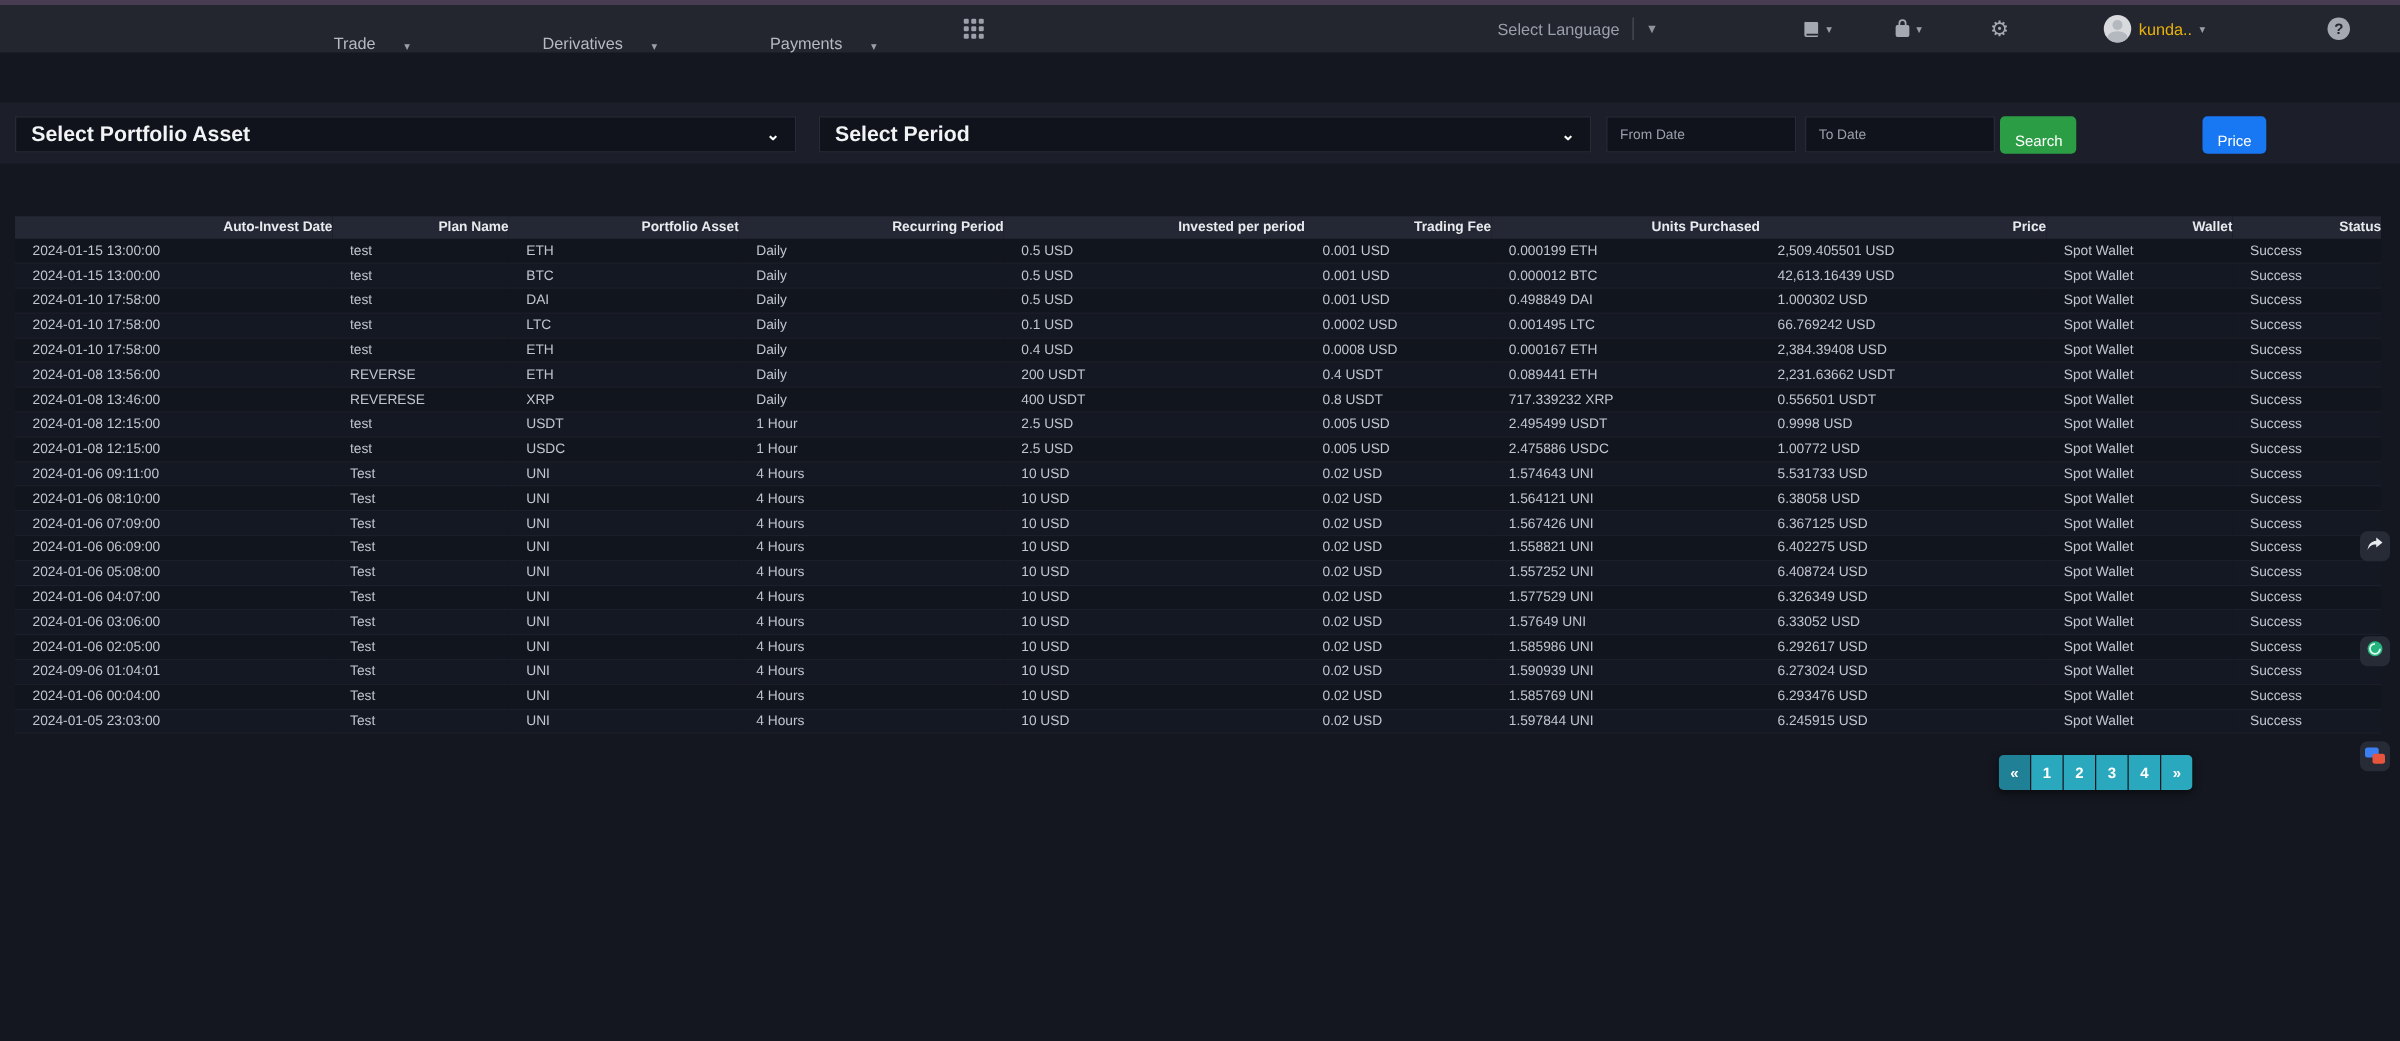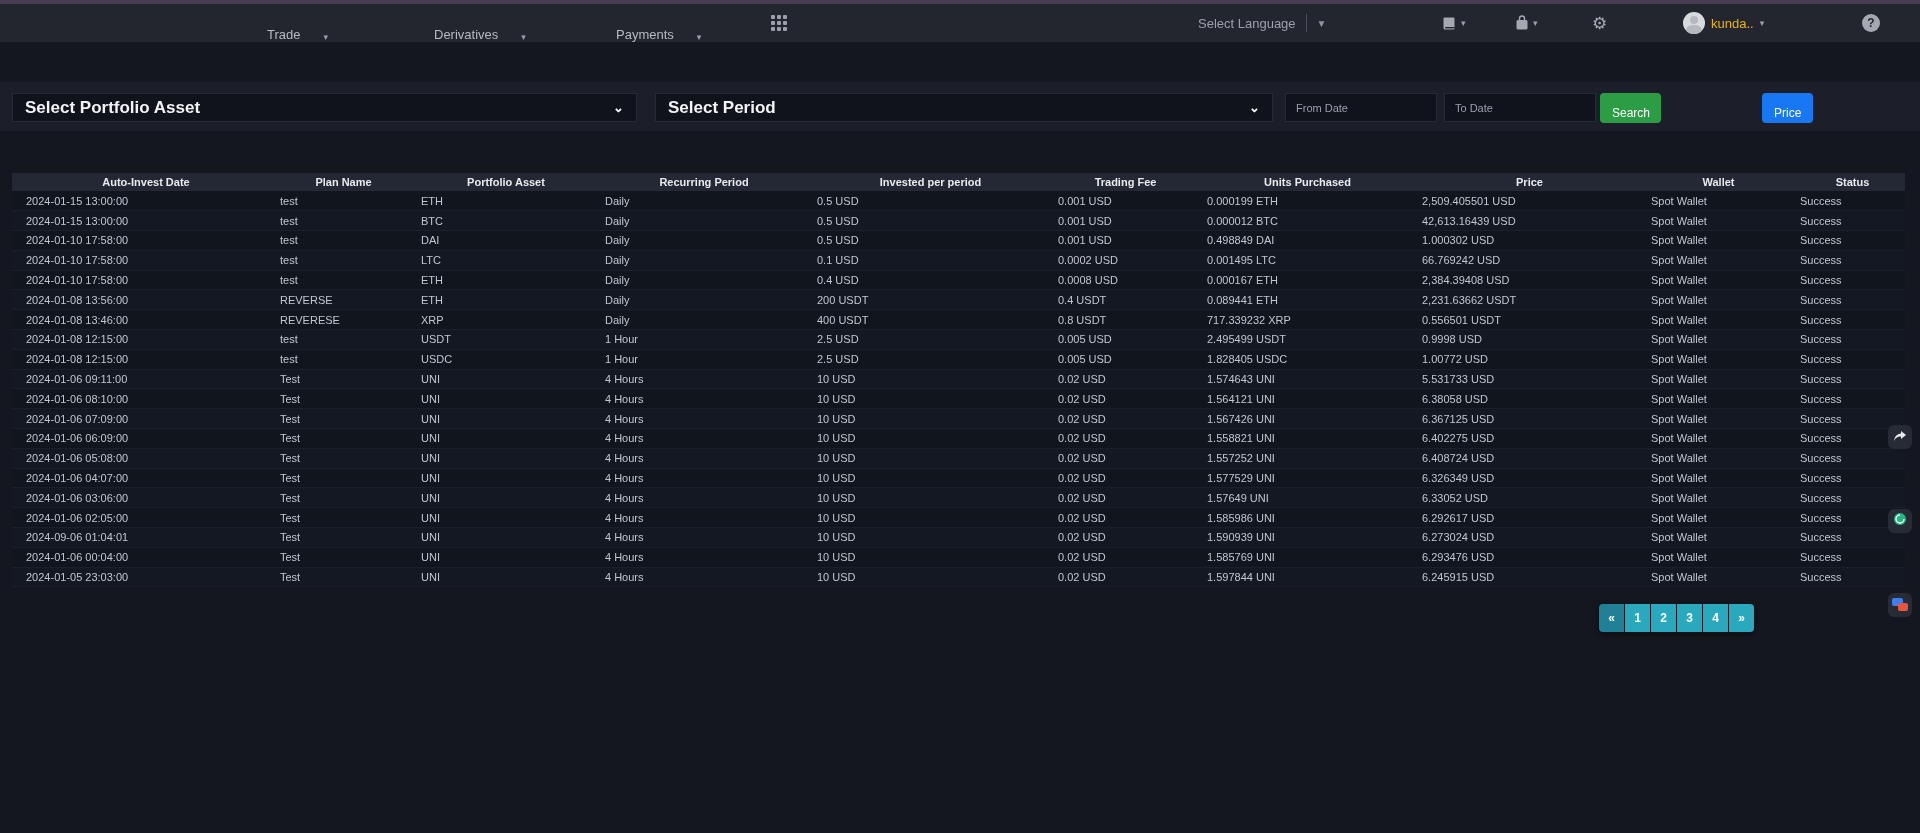--- a/index.html
+++ b/index.html
@@ -63,21 +63,21 @@
   .inp-to { left:1444px; width:152px; }
   .btn {
     position:absolute; top:11px; height:30px; border:none; border-radius:4px; color:#fff;
     font-size:12px; cursor:pointer; font-family:"Liberation Sans", sans-serif; padding:13px 12px;
   }
   .btn-search { left:1600px; width:61px; }
   .btn-reset { left:1762px; width:51px; }
   
   .history-table { position:absolute; left:12px; top:173px; width:1893px; border-collapse:collapse; table-layout:fixed; }
   .history-table th {
-    background:#242834; color:#e8eaee; font-size:11px; font-weight:bold; text-align:center;
+    background:#242834; color:#e8eaee; font-size:11px; font-weight:bold; text-align:right;
     height:18px; padding:0 0 0 14px; white-space:nowrap; overflow:hidden;
   }
   .history-table td {
     font-size:11px; color:#c2c6cf; height:19.8px; padding:0 0 0 14px;
     white-space:nowrap; overflow:hidden; border-bottom:1px solid #1b1f29;
   }
   .history-table tbody tr:nth-child(odd) { background:#11151e; }
   .history-table tbody tr:nth-child(even) { background:#141822; }
   
   .pagination { position:absolute; left:1599px; top:604px; display:flex; gap:1px;
@@ -314,21 +314,21 @@
         <td>Spot Wallet</td>
         <td>Success</td>
       </tr>
       <tr>
         <td>2024-01-08 12:15:00</td>
         <td>test</td>
         <td>USDC</td>
         <td>1 Hour</td>
         <td>2.5 USD</td>
         <td>0.005 USD</td>
-        <td>1.828405 USDC</td>
+        <td>2.475886 USDC</td>
         <td>1.00772 USD</td>
         <td>Spot Wallet</td>
         <td>Success</td>
       </tr>
       <tr>
         <td>2024-01-06 09:11:00</td>
         <td>Test</td>
         <td>UNI</td>
         <td>4 Hours</td>
         <td>10 USD</td>

